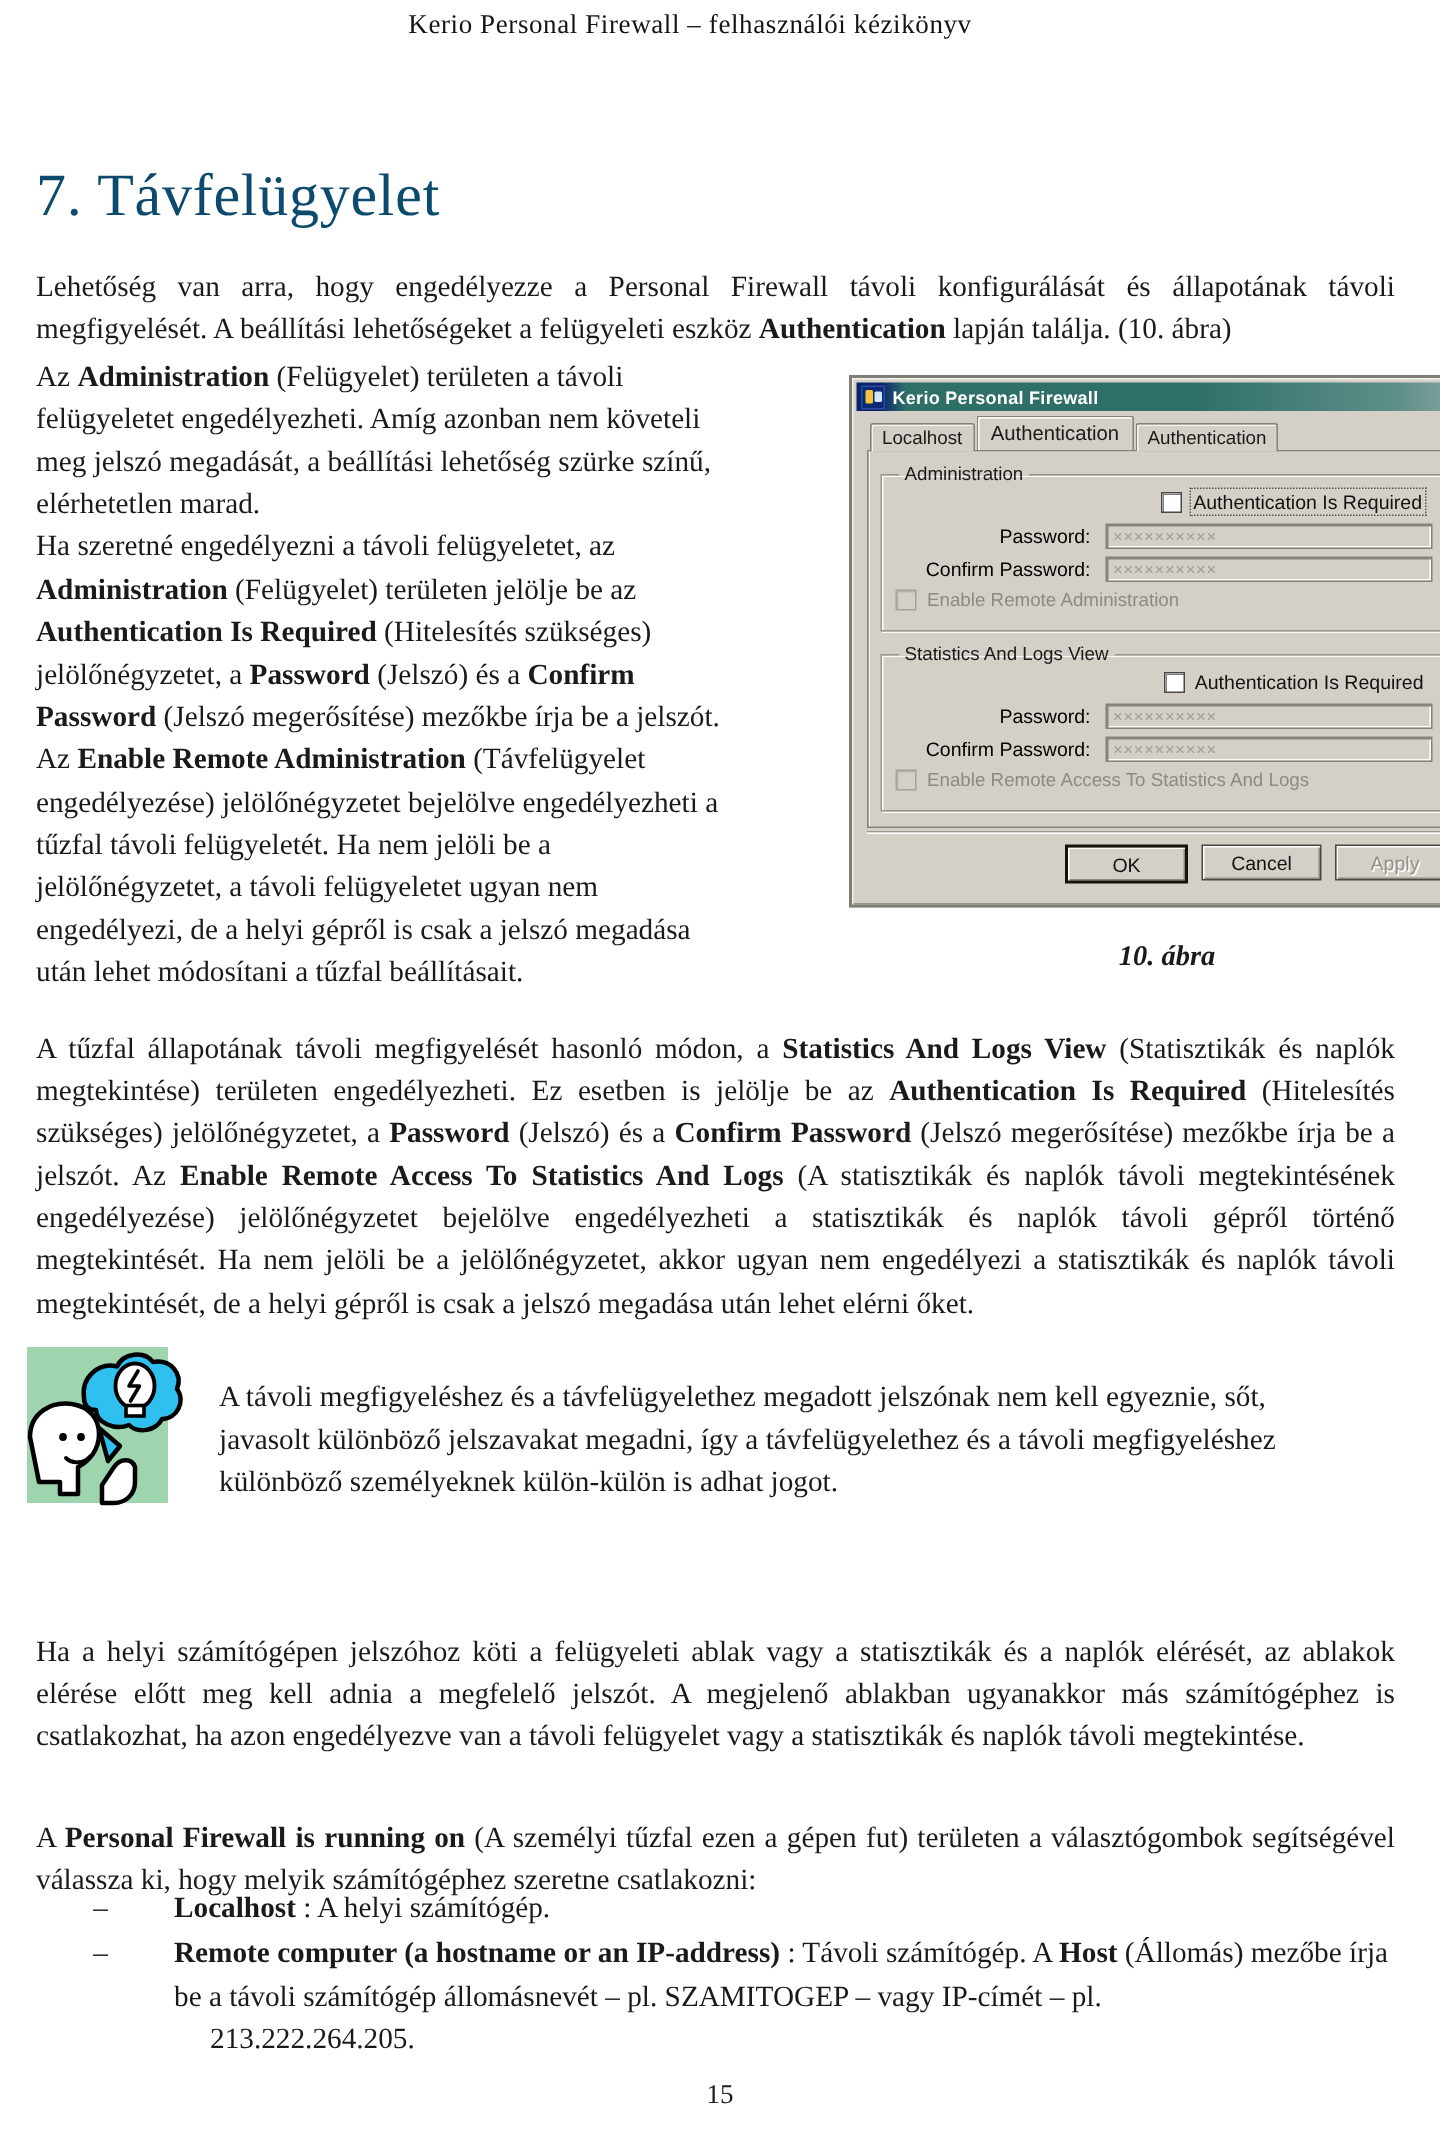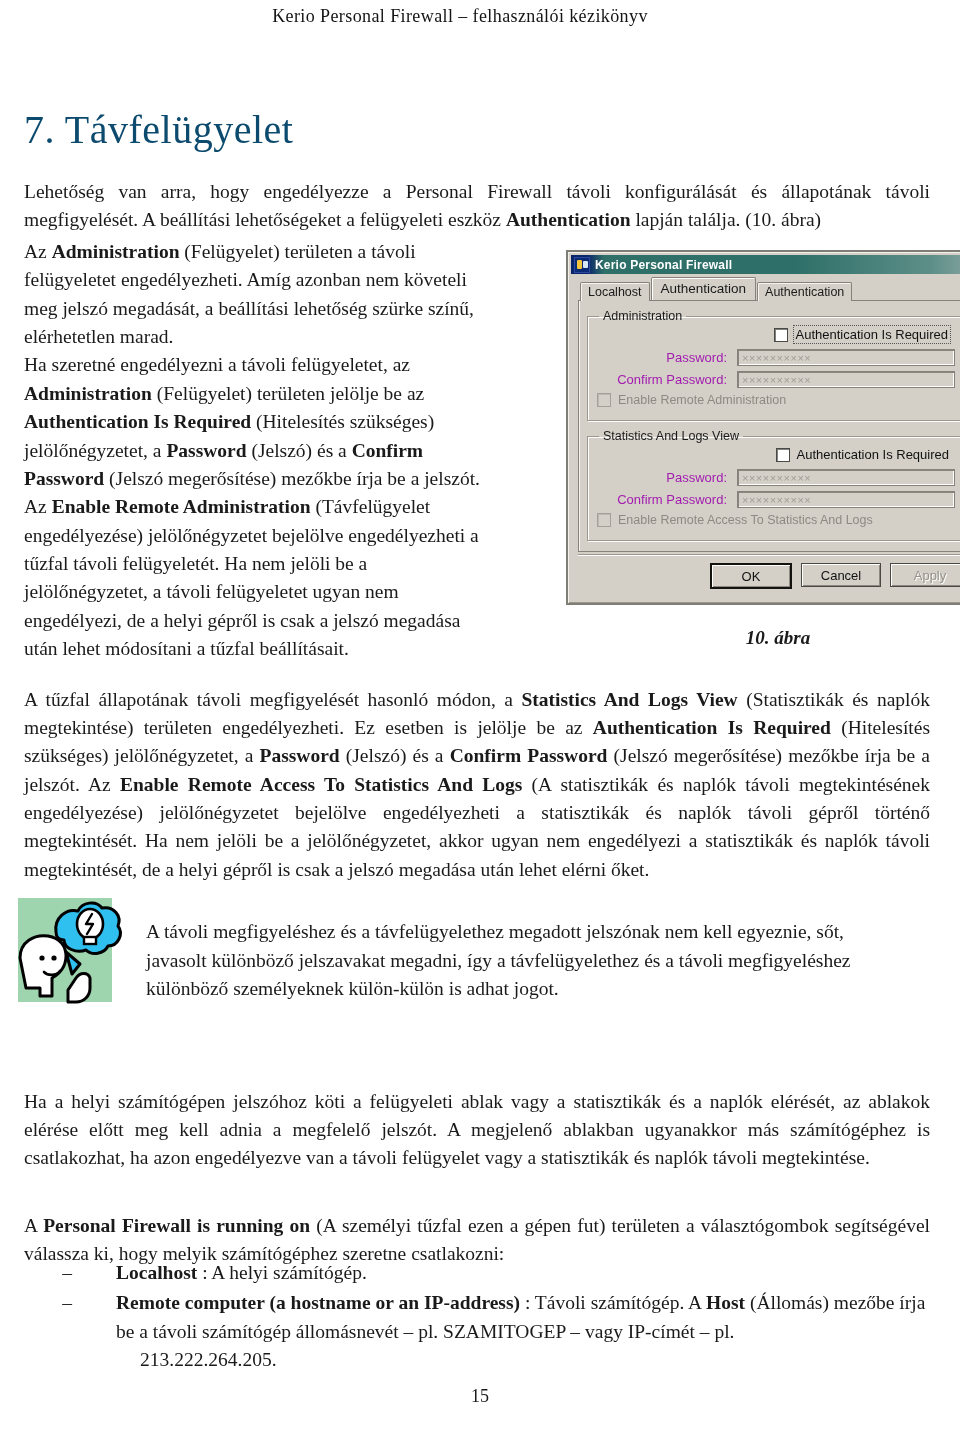--- a/index.html
+++ b/index.html
@@ -242,21 +242,21 @@
   }
   .cb-label.focus {
     outline: 1px dotted #555;
     outline-offset: 1px;
     padding: 0 1px;
   }
   .cb-label.dim { color: #8e8a83; font-size: 12.5px; }
 
   .fld-label {
     font-size: 13px;
-    color: #a21caf;
+    color: #000000;
     text-align: right;
     width: 140px;
     flex: 0 0 auto;
     padding-right: 10px;
     box-sizing: border-box;
     white-space: nowrap;
   }
   .fld-input {
     flex: 1 1 auto;
     height: 17px;

